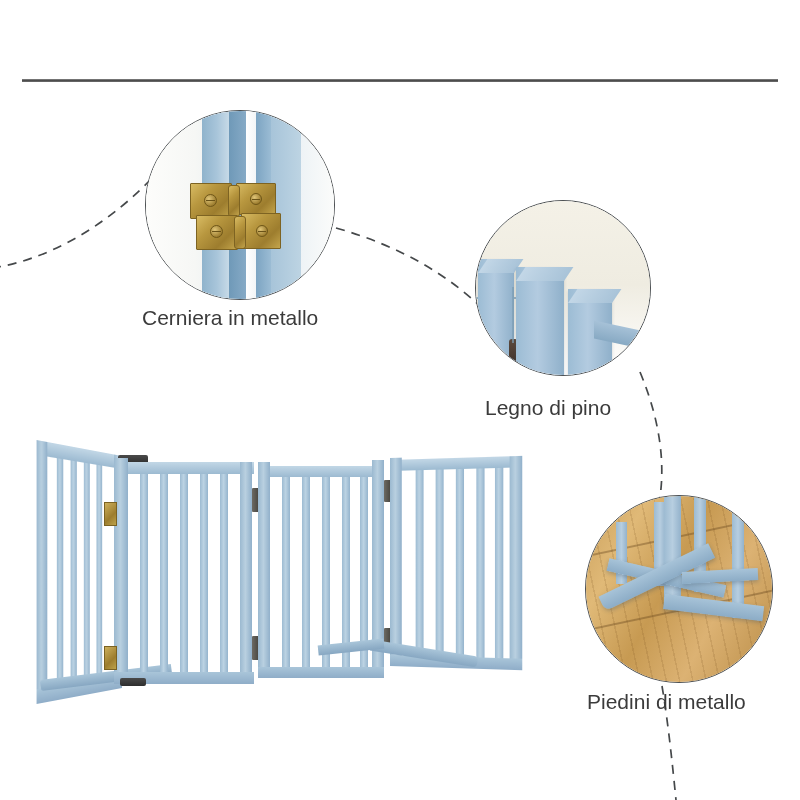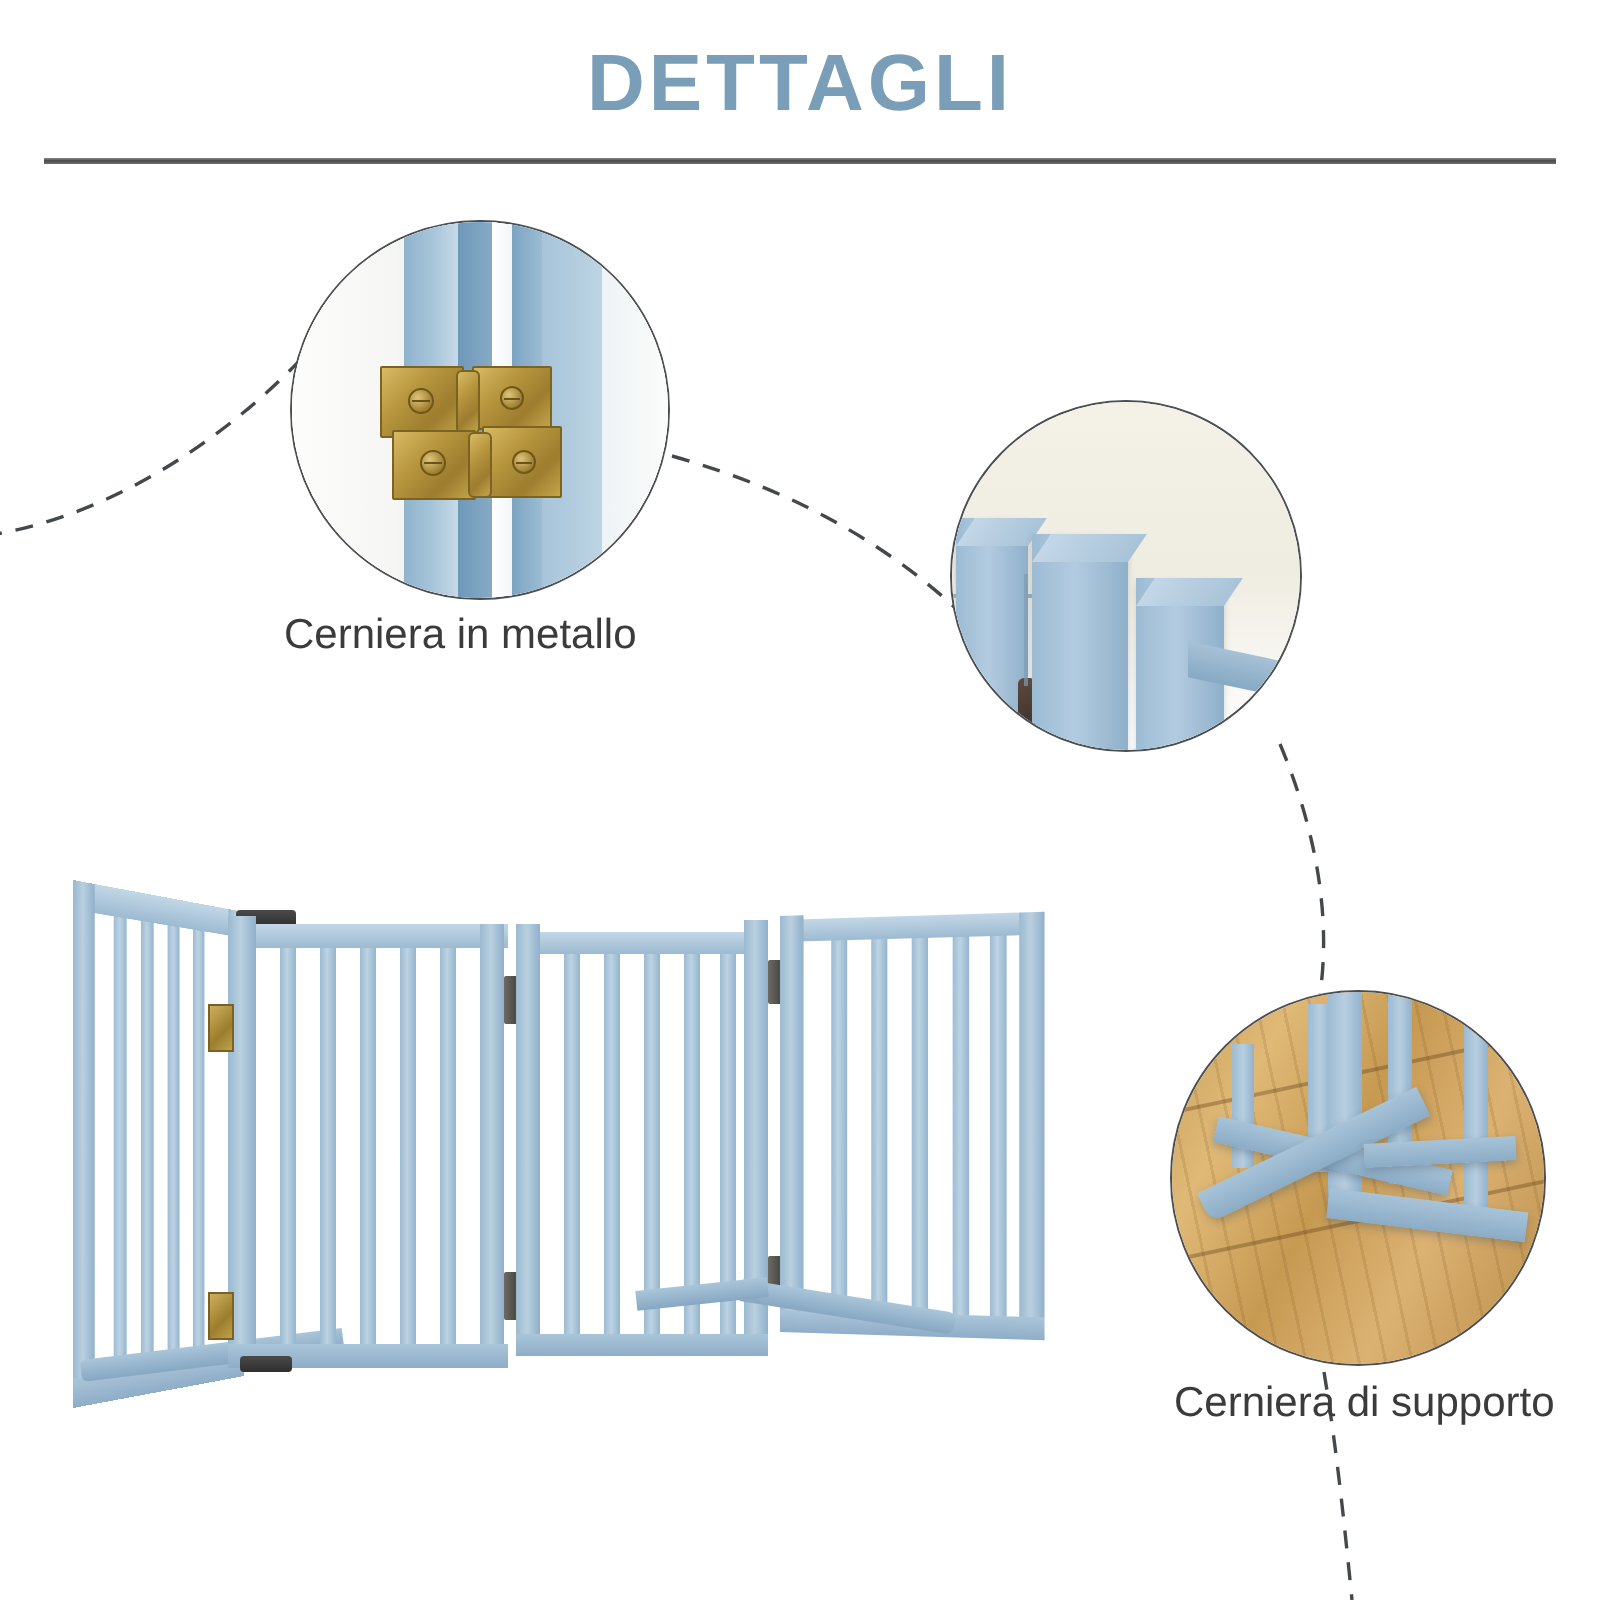--- a/index.html
+++ b/index.html
@@ -105,21 +105,20 @@
     border:.5px solid #7b6222;}
   .dhinge{position:absolute;background:linear-gradient(to right,#6d6a63,#46443f);border-radius:1px;}
   .blackcap{position:absolute;background:linear-gradient(to bottom,#4a4a4a,#2e2e2e);border-radius:2px;}
   .gfoot{position:absolute;background:linear-gradient(to bottom,#a9c5d9,#87a7c2);}
 </style>
 </head>
 <body>
 
 <div id="stage">
 
-  <div class="title">DETTAGLI</div>
   <div class="rule"></div>
 
   <svg class="links" viewBox="0 0 800 800">
     <g fill="none" stroke="#45484a" stroke-width="1.7" stroke-dasharray="9,7" stroke-linecap="butt">
       <path d="M -8 268 C 60 258 118 214 152 178"></path>
       <path d="M 336 228 C 400 246 452 276 492 318"></path>
       <path d="M 640 372 C 660 420 665 462 660 497"></path>
       <path d="M 662 686 C 668 722 672 760 676 800"></path>
     </g>
   </svg>
@@ -159,38 +158,39 @@
     <div class="c2-line" style="left:36px;top:86px;width:2px;height:56px;"></div>
 
     <div class="woodtop" style="left:40px;top:66px;width:48px;height:120px;">
       <div class="cap"></div>
     </div>
     <div class="woodtop" style="left:92px;top:88px;width:44px;height:98px;">
       <div class="cap"></div>
     </div>
     <div class="c2-rail" style="left:118px;top:126px;width:60px;height:18px;transform:skewY(12deg);"></div>
   </div>
+  <div class="caption" style="left:485px;top:396px;">Legno di pino</div>
 
   <div class="circle" id="c3">
     <div class="floor"></div>
     <div class="floorseam" style="left:-20px;top:112px;width:240px;height:2px;transform:rotate(-12deg);"></div>
     <div class="floorseam" style="left:-20px;top:38px;width:240px;height:2px;transform:rotate(-12deg);"></div>
 
     <div class="post" style="left:30px;top:26px;width:11px;height:62px;"></div>
     <div class="post" style="left:68px;top:6px;width:12px;height:84px;"></div>
     <div class="post" style="left:108px;top:0px;width:12px;height:96px;"></div>
     <div class="post" style="left:78px;top:0px;width:17px;height:112px;"></div>
     <div class="post" style="left:146px;top:12px;width:12px;height:110px;"></div>
 
     <div class="foot" style="left:22px;top:62px;width:120px;height:13px;transform:rotate(13deg);transform-origin:left center;"></div>
     <div class="foot" style="left:16px;top:100px;width:122px;height:16px;transform:rotate(-26deg);transform-origin:left center;border-radius:0 0 0 7px;"></div>
     <div class="foot" style="left:78px;top:98px;width:100px;height:15px;transform:rotate(7deg);transform-origin:left center;"></div>
     <div class="foot" style="left:96px;top:74px;width:76px;height:12px;transform:rotate(-3deg);"></div>
   </div>
-  <div class="caption" style="left:587px;top:690px;">Cerniera di supporto</div>
+  <div class="caption" style="left:587px;top:690px;">Piedini di metallo</div>
 
   <div id="gate">
 
     <div class="gpanel" style="left:6px;top:6px;width:98px;height:232px;
                 transform:perspective(520px) rotateY(40deg);transform-origin:right center;">
       <div class="toprail" style="left:0;top:0;width:98px;height:13px;"></div>
       <div class="frame" style="left:0;top:0;width:11px;height:232px;"></div>
       <div class="frame" style="left:88px;top:0;width:10px;height:232px;"></div>
       <div class="slat" style="left:21px;top:13px;width:7px;height:206px;"></div>
       <div class="slat" style="left:36px;top:13px;width:7px;height:206px;"></div>

